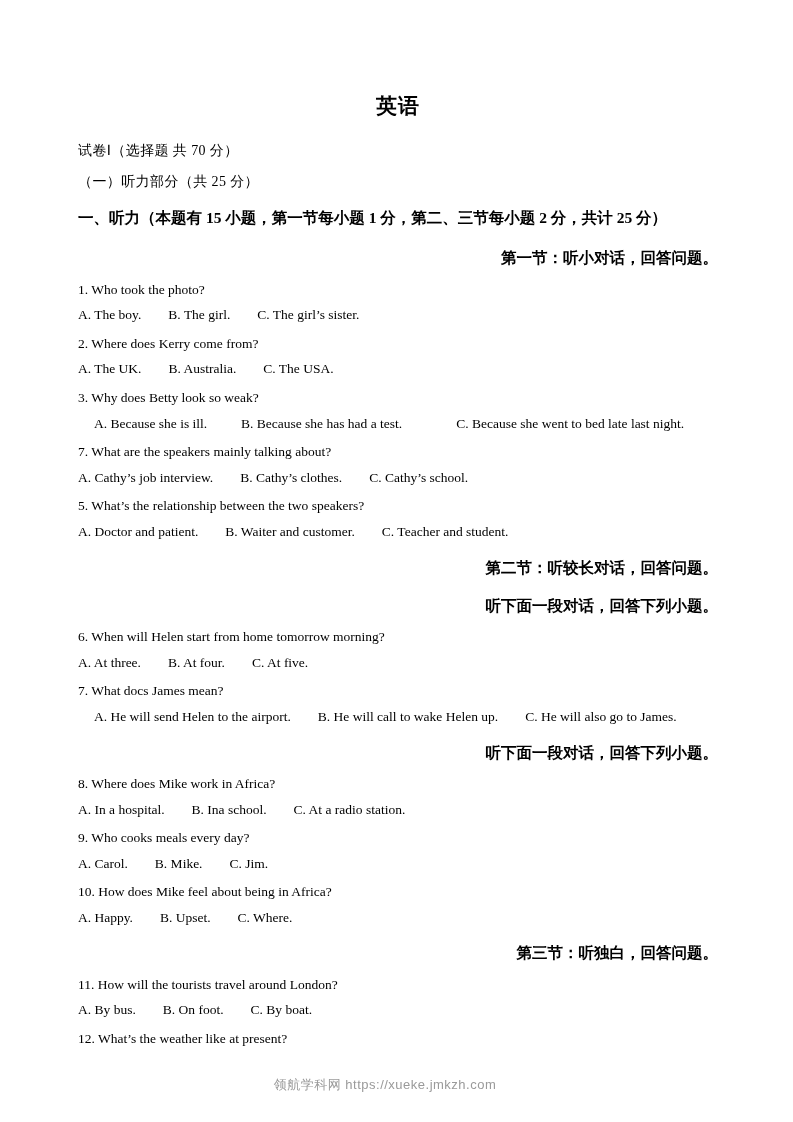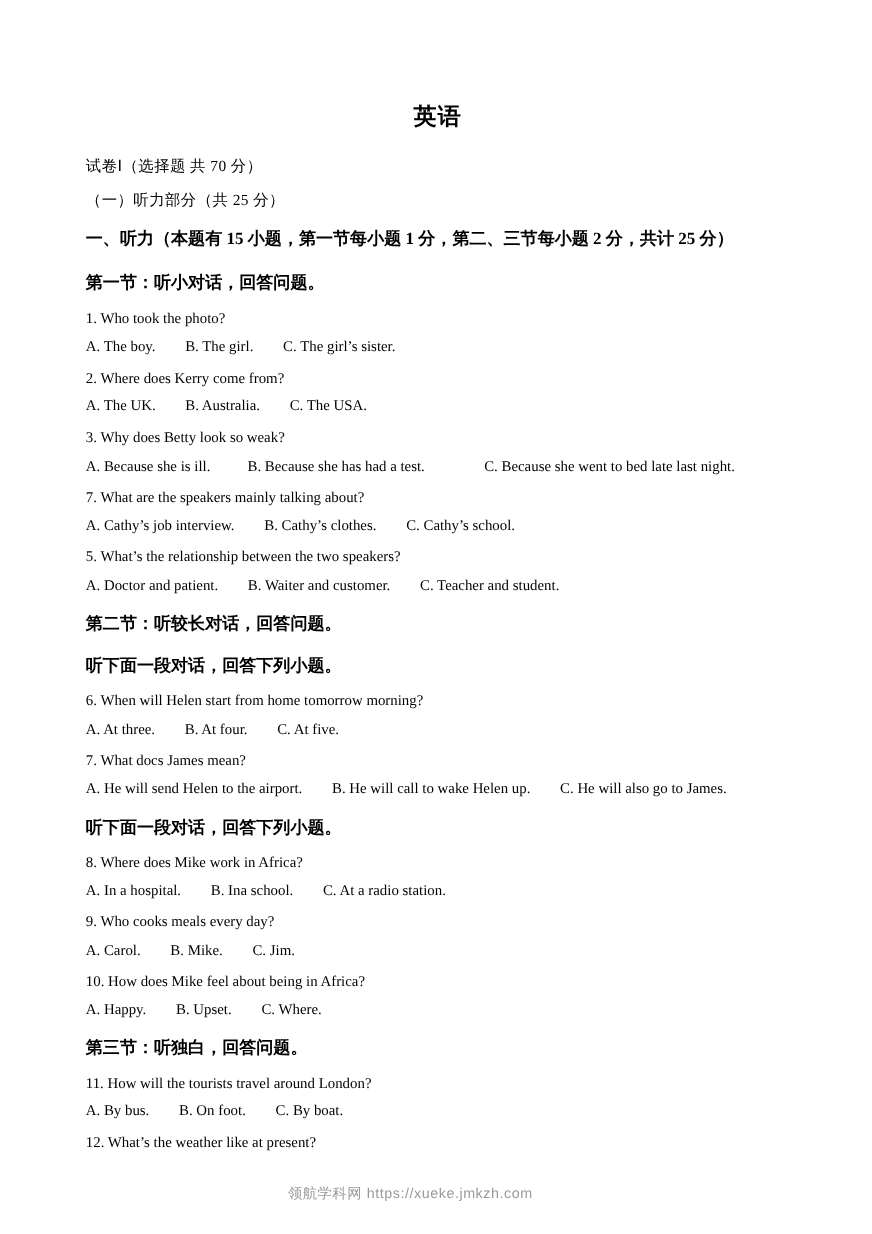--- a/index.html
+++ b/index.html
@@ -44,40 +44,42 @@
     font-weight: bold;
     line-height: 1.95;
     margin-top: 12px;
     text-align: justify;
   }
   .section-head {
     font-size: 15.5px;
     font-weight: bold;
     margin-top: 12px;
     line-height: 1.7;
+    text-align: right;
   }
   .q {
     font-size: 13.5px;
     line-height: 1.6;
     margin-top: 7px;
     font-family: "Liberation Serif", serif;
   }
   .opts {
     font-size: 13.5px;
     line-height: 1.6;
     margin-top: 4px;
     white-space: pre-wrap;
     font-family: "Liberation Serif", serif;
   }
   .opts.wrap {
     white-space: pre-wrap;
+    margin-left: 16px;
   }
   .footer {
     position: absolute;
-    left: 0;
+    left: 12px;
     width: 746px;
     bottom: 28px;
     text-align: center;
     font-size: 13px;
     color: #9a9a9a;
     font-family: "Liberation Sans", sans-serif;
     letter-spacing: 0.5px;
   }
 </style>
 </head>

